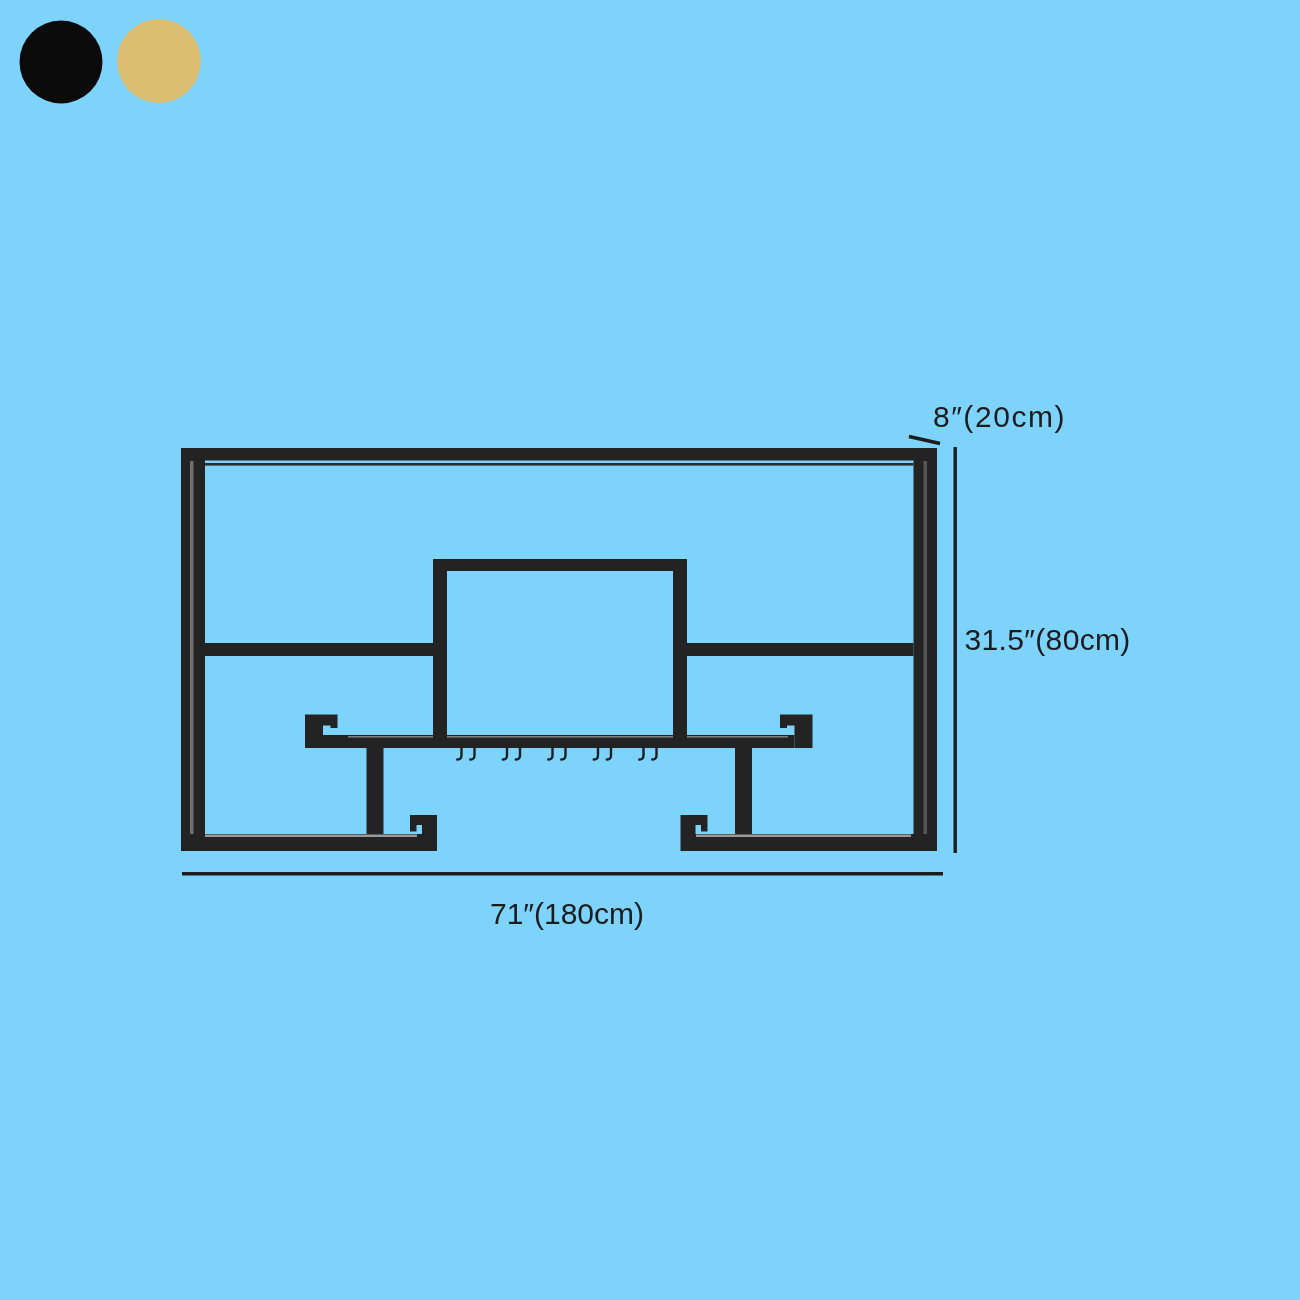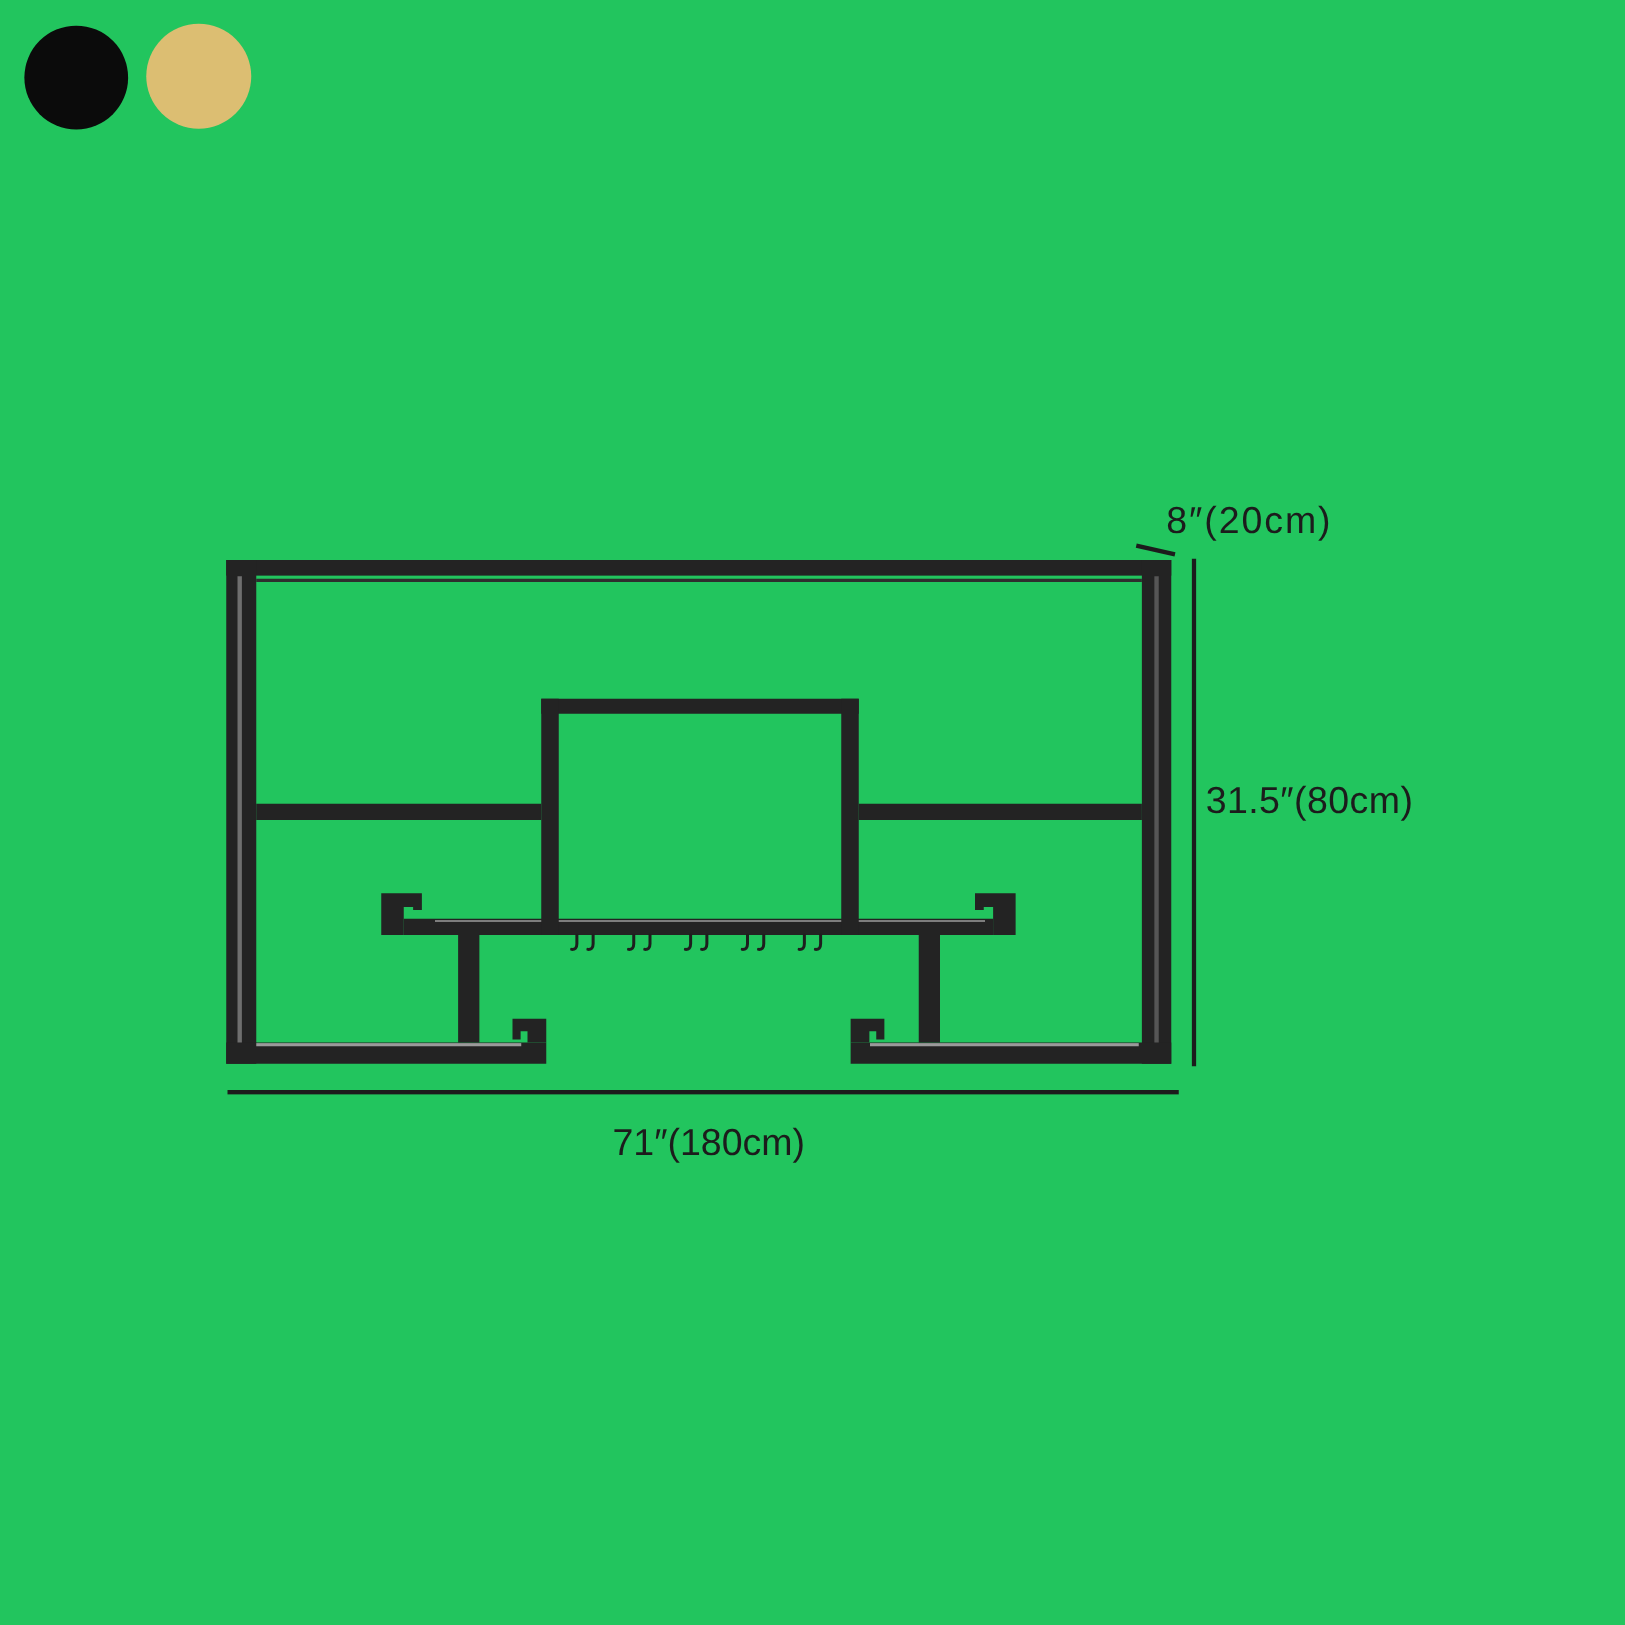--- a/index.html
+++ b/index.html
@@ -1,16 +1,16 @@
 <!DOCTYPE html>
 <html><head>
 <meta charset="utf-8">
 <style>
   html,body{margin:0;padding:0;background:#ffffff;}
-  .canvas{position:relative;width:1300px;height:1300px;background:#22c55e;overflow:hidden;
+  .canvas{position:relative;width:1300px;height:1300px;background:#7dd3fc;overflow:hidden;
     font-family:"Liberation Sans", sans-serif;}
   svg{position:absolute;left:0;top:0;filter:blur(0.45px);}
   text{font-family:"Liberation Sans", sans-serif;fill:#1c1c1c;}
 </style>
 </head>
 <body>
 <div class="canvas">
 <svg width="1300" height="1300" viewBox="0 0 1300 1300">
 
   <circle cx="61" cy="62" r="41.5" fill="#0b0b0b"></circle>

